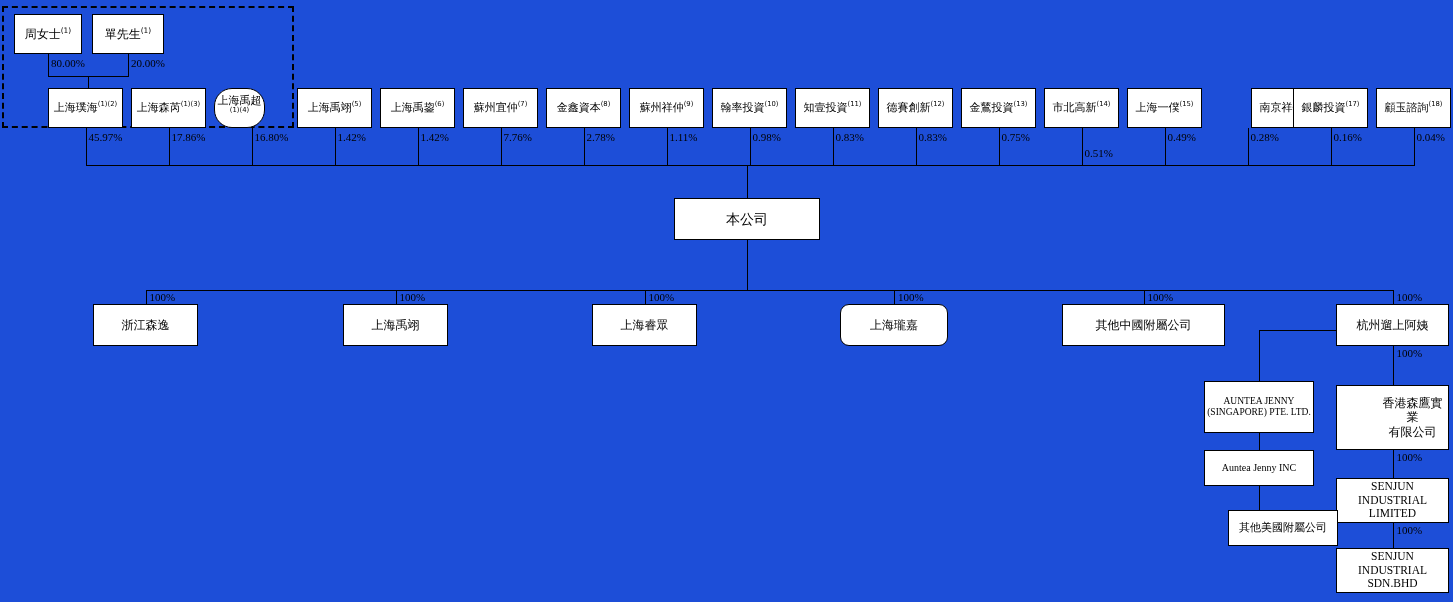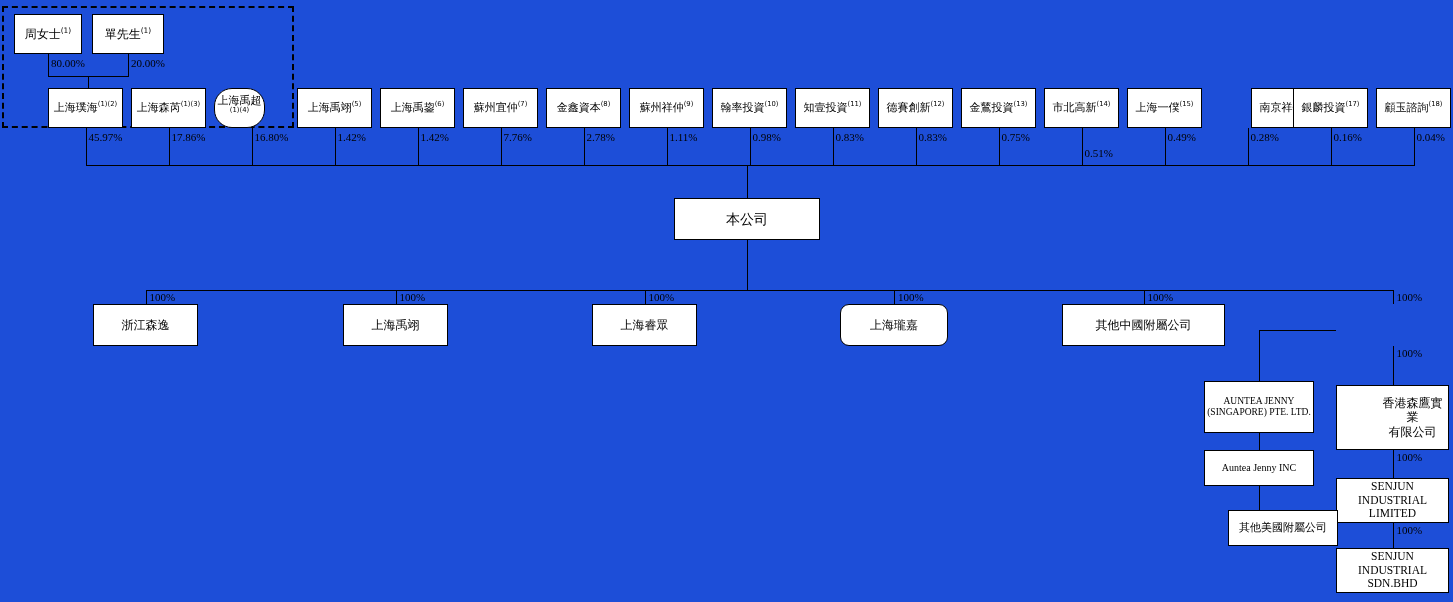--- a/index.html
+++ b/index.html
@@ -169,20 +169,23 @@
     <div class="box" style="left: 840px; top: 304px; width: 108px; height: 42px; font-size: 12px; border-radius: 9px;">
       <span class="zh">上海瓏嘉</span>
     </div>
     <div class="ln v" style="left: 894px; top: 290px; width: 1px; height: 14px;"></div>
     <div class="pct" style="left: 898px; top: 291px;">100%</div>
     <div class="box" style="left: 1062px; top: 304px; width: 163px; height: 42px; font-size: 12px;">
       <span class="zh">其他中國附屬公司</span>
     </div>
     <div class="ln v" style="left: 1143.5px; top: 290px; width: 1px; height: 14px;"></div>
     <div class="pct" style="left: 1147.5px; top: 291px;">100%</div>
+    <div class="box" style="left: 1336px; top: 304px; width: 113px; height: 42px; font-size: 12px;">
+      <span class="zh">杭州遛上阿姨</span>
+    </div>
     <div class="ln v" style="left: 1392.5px; top: 290px; width: 1px; height: 14px;"></div>
     <div class="pct" style="left: 1396.5px; top: 291px;">100%</div>
     <div class="ln h" style="left: 145.5px; top: 290px; width: 1248px; height: 1px;"></div>
     <div class="ln v" style="left: 1392.5px; top: 346px; width: 1px; height: 39px;"></div>
     <div class="pct" style="left: 1396.5px; top: 347px;">100%</div>
     <div class="box" style="left: 1336px; top: 385px; width: 113px; height: 65px; font-size: 12px; padding-left: 40px;">
       <span class="zh">香港森鷹實業<br>有限公司</span>
     </div>
     <div class="ln v" style="left: 1392.5px; top: 450px; width: 1px; height: 28px;"></div>
     <div class="pct" style="left: 1396.5px; top: 451px;">100%</div>

